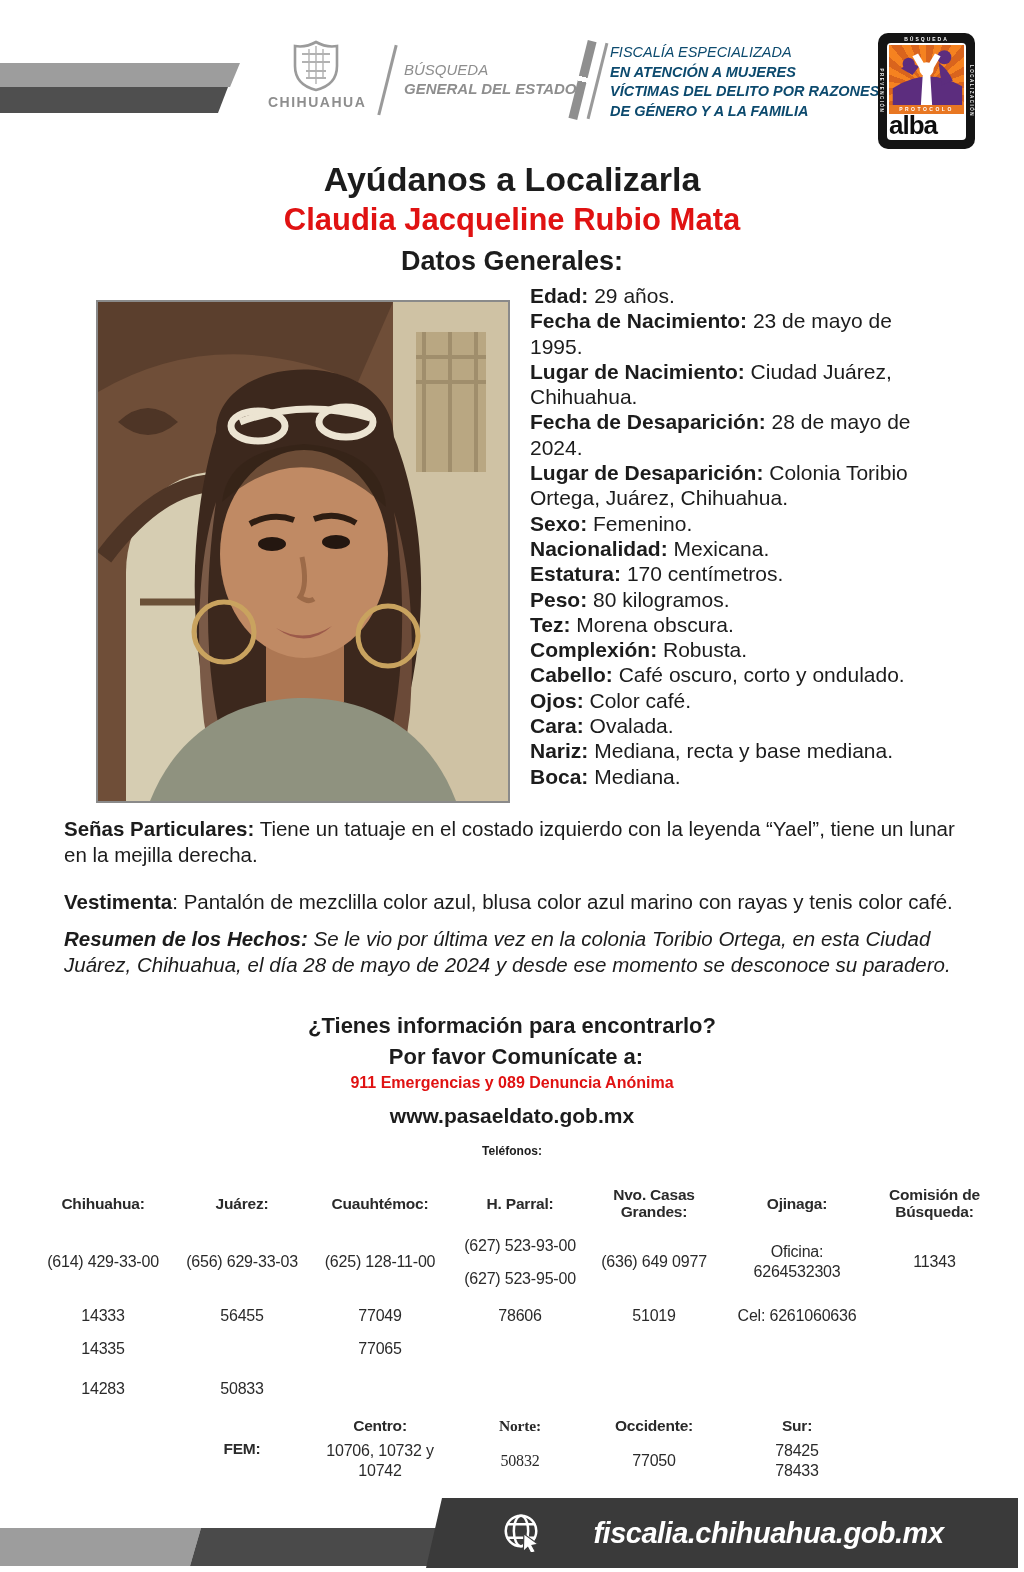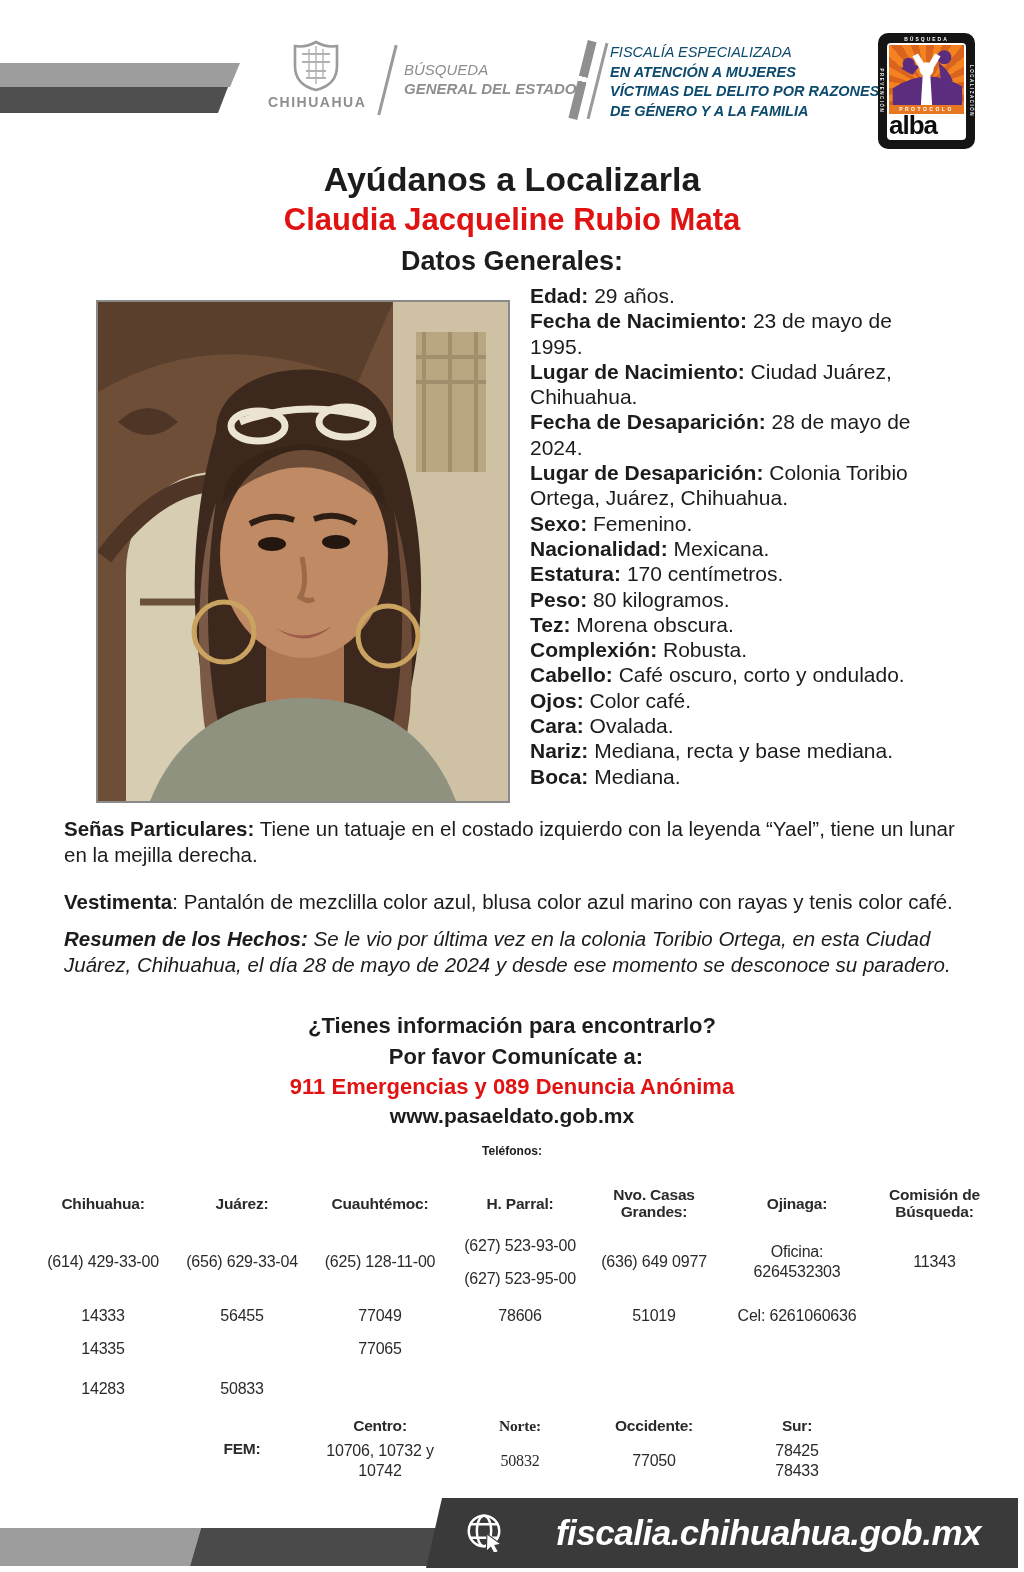--- a/index.html
+++ b/index.html
@@ -61,21 +61,21 @@
 
   
   .paras{position:absolute;left:64px;top:816px;width:897px;font-size:20.5px;line-height:26px;}
   .para+.para{margin-top:21px;}
   .para.p3{margin-top:11px;font-style:italic;}
 
   
   .cline{position:absolute;left:0;right:0;text-align:center;font-weight:700;}
   .c-q{top:1013px;font-size:22px;}
   .c-please{top:1044px;font-size:22px;padding-left:8px;}
-  .c-numbers{top:1074px;font-size:22px;color:#e01212;}
+  .c-numbers{top:1074px;font-size:16px;color:#e01212;}
   .c-site{top:1104px;font-size:21px;}
   .c-tel{top:1144px;font-size:12px;}
 
   
   .ptable,.femtable{position:absolute;left:30px;width:965px;display:grid;
     grid-template-columns:146px 132px 144px 136px 132px 154px 121px;color:#2a2a2a;}
   .ptable{top:1180px;grid-template-rows:46px 72px 36px 30px 50px;}
   .femtable{top:1412px;grid-template-rows:26px 46px;}
   .ph,.pc{display:flex;align-items:center;justify-content:center;text-align:center;
     white-space:pre-line;letter-spacing:-0.2px;}
@@ -87,21 +87,21 @@
   .fr1{grid-row:1;} .fr2{grid-row:2;}
 
   
   .fstripe-light{position:absolute;left:0;top:1528px;width:201px;height:38px;background:#9d9d9d;
     clip-path:polygon(0 0,100% 0,calc(100% - 11px) 100%,0 100%);}
   .fstripe-dark{position:absolute;left:190px;top:1528px;width:250px;height:38px;background:#4a4a4a;
     clip-path:polygon(11px 0,100% 0,100% 100%,0 100%);}
   .fbanner{position:absolute;left:426px;top:1498px;width:592px;height:70px;background:#3a3a3a;
     clip-path:polygon(16px 0,100% 0,100% 100%,0 100%);
     display:flex;align-items:center;justify-content:center;gap:14px;}
-  .furl{color:#fff;font-size:35px;font-weight:700;font-style:italic;letter-spacing:-0.5px;margin-left:37px;}
+  .furl{color:#fff;font-size:29px;font-weight:700;font-style:italic;letter-spacing:-0.5px;margin-left:37px;}
 </style>
 </head>
 <body>
 
 <div class="page">
 
   <div class="stripe-light"></div>
   <div class="stripe-dark"></div>
 
   <div class="chih-logo">
@@ -231,21 +231,21 @@
     <div class="ph">Juárez:</div>
     <div class="ph">Cuauhtémoc:</div>
     <div class="ph">H. Parral:</div>
     <div class="ph">Nvo. Casas
 Grandes:</div>
     <div class="ph">Ojinaga:</div>
     <div class="ph">Comisión de
 Búsqueda:</div>
 
     <div class="pc">(614) 429-33-00</div>
-    <div class="pc">(656) 629-33-04</div>
+    <div class="pc">(656) 629-33-03</div>
     <div class="pc">(625) 128-11-00</div>
     <div class="pc gap2">(627) 523-93-00
 (627) 523-95-00</div>
     <div class="pc">(636) 649 0977</div>
     <div class="pc">Oficina:
 6264532303</div>
     <div class="pc">11343</div>
 
     <div class="pc">14333</div>
     <div class="pc">56455</div>

